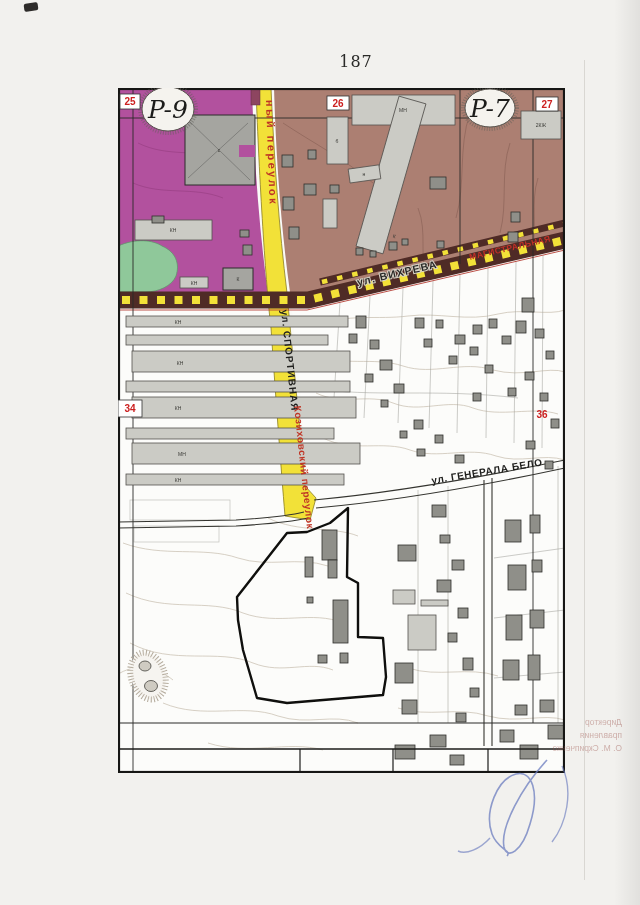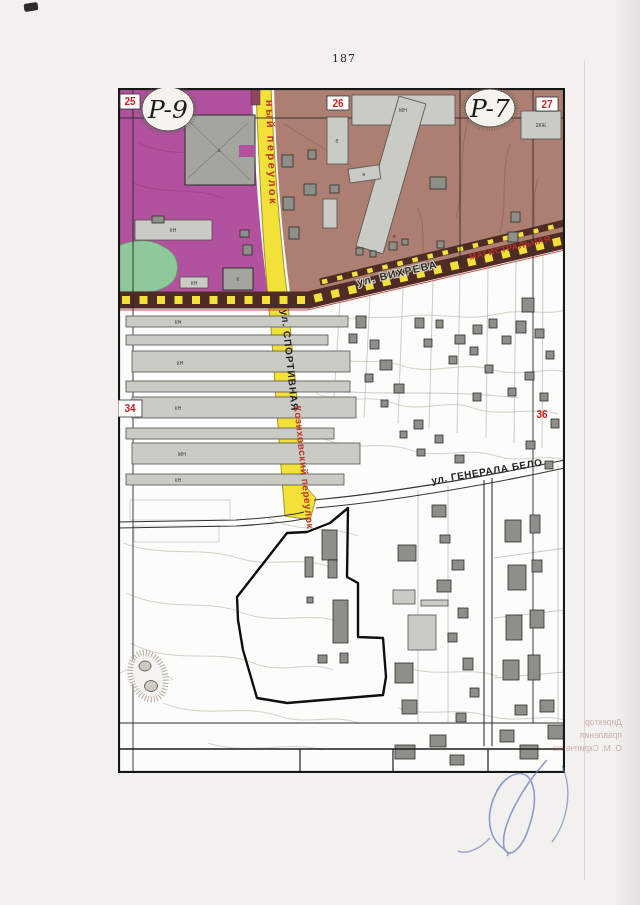--- a/index.html
+++ b/index.html
@@ -1,19 +1,19 @@
 <!DOCTYPE html>
 <html><head>
 <meta charset="utf-8">
 <style>
   html,body{margin:0;padding:0;background:#e8e7e4;}
   .page{position:relative;width:640px;height:905px;background:#f2f1ee;overflow:hidden;
         font-family:"Liberation Sans",sans-serif;}
-  .page-number{position:absolute;top:52px;left:344px;transform:translateX(-50%);
-        font-family:"DejaVu Serif",serif;font-size:11px;color:#2a2a28;letter-spacing:1px;}
+  .page-number{position:absolute;top:52px;left:356px;transform:translateX(-50%);
+        font-family:"DejaVu Serif",serif;font-size:16px;color:#2a2a28;letter-spacing:1px;}
   .map-frame{position:absolute;left:118px;top:88px;width:447px;height:685px;background:#fcfcfa;}
   .map-frame svg{display:block;}
   .scan-speck{position:absolute;left:24px;top:3px;width:14px;height:8px;background:#2e2c2a;
         transform:rotate(-8deg);border-radius:2px;}
   .fold-line{position:absolute;left:584px;top:60px;width:1px;height:820px;background:rgba(90,80,70,.16);}
   .edge-shade{position:absolute;right:0;top:0;width:26px;height:905px;
         background:linear-gradient(to right,rgba(0,0,0,0),rgba(0,0,0,.07));}
   .show-through{position:absolute;left:462px;top:716px;width:160px;
         transform:scaleX(-1);color:rgba(156,82,74,.42);font-size:8.5px;line-height:1.5;
         filter:blur(.35px);text-align:left;}

